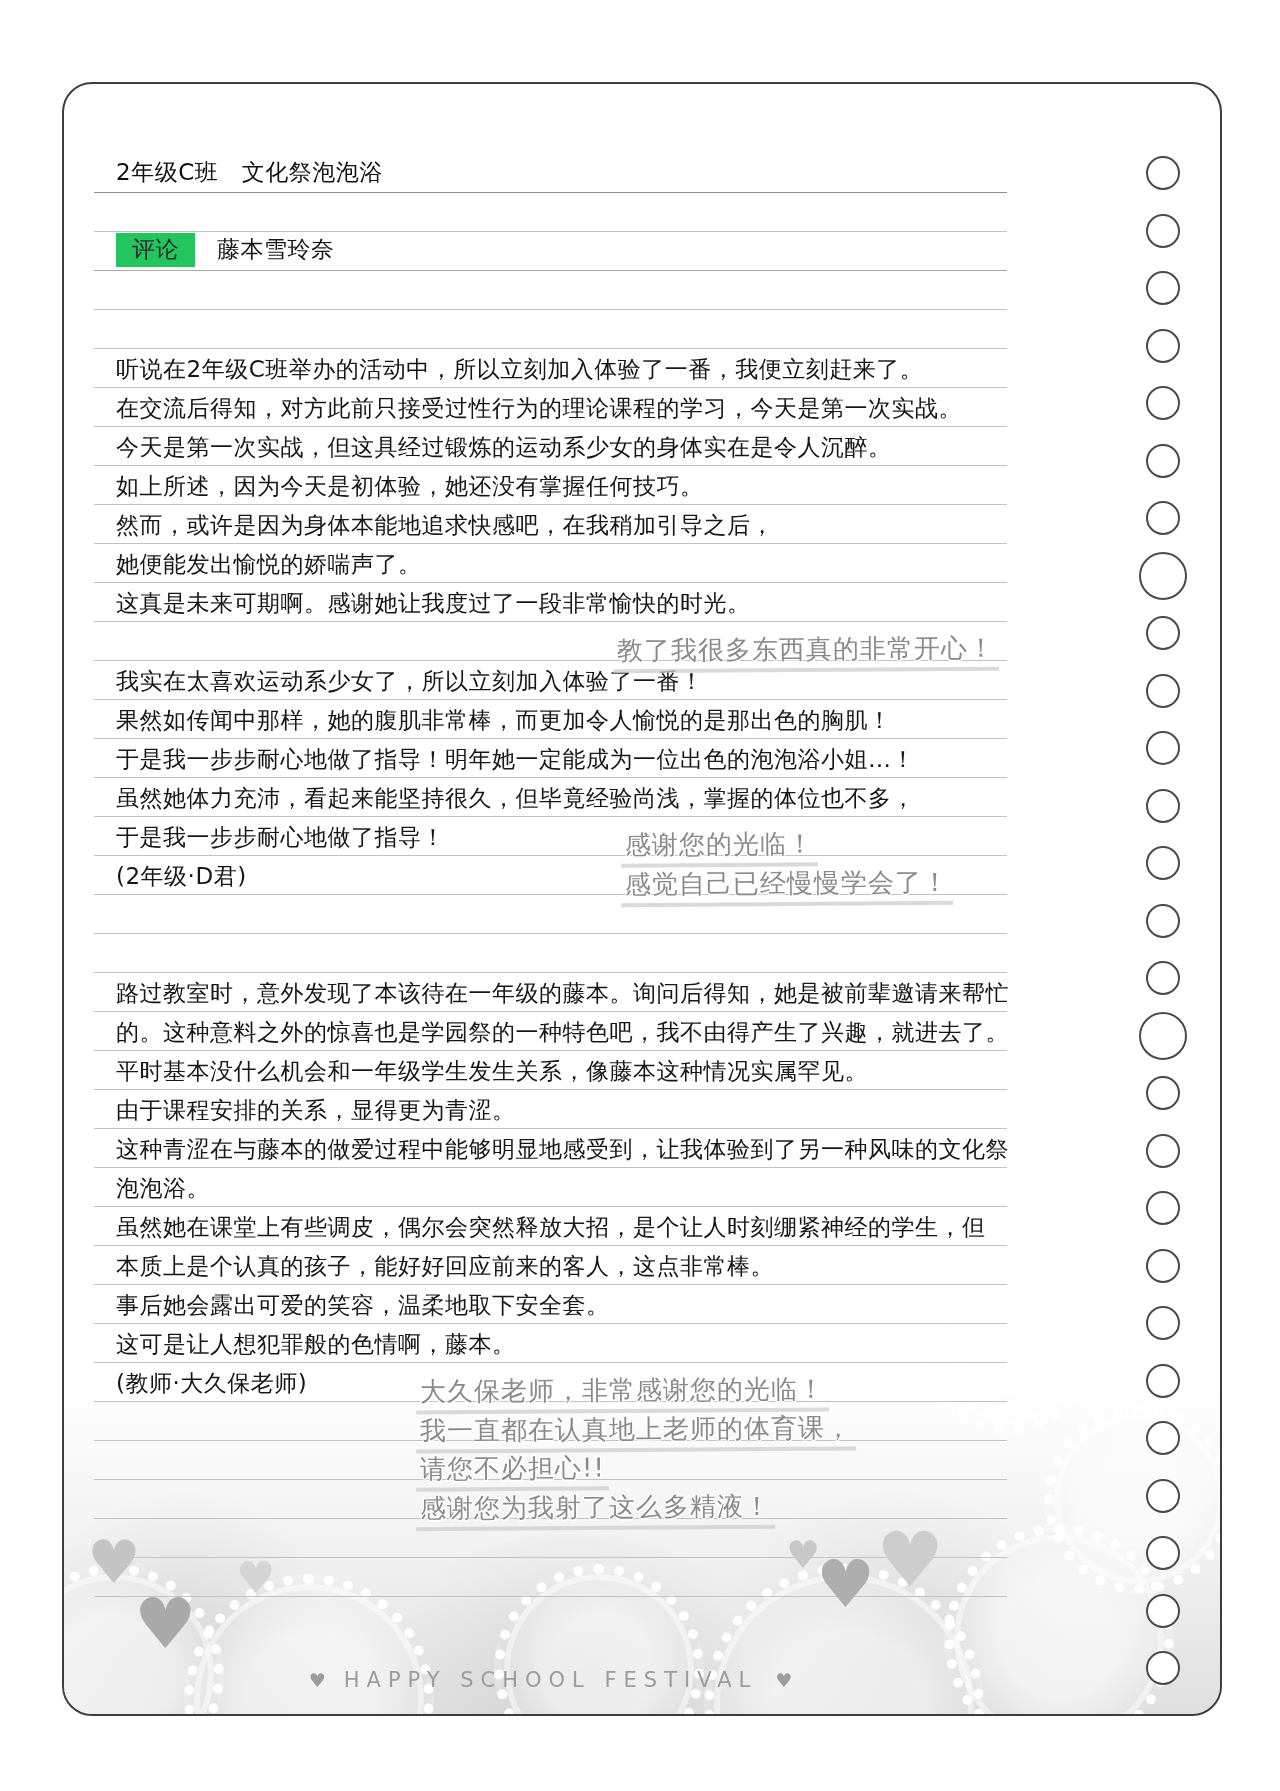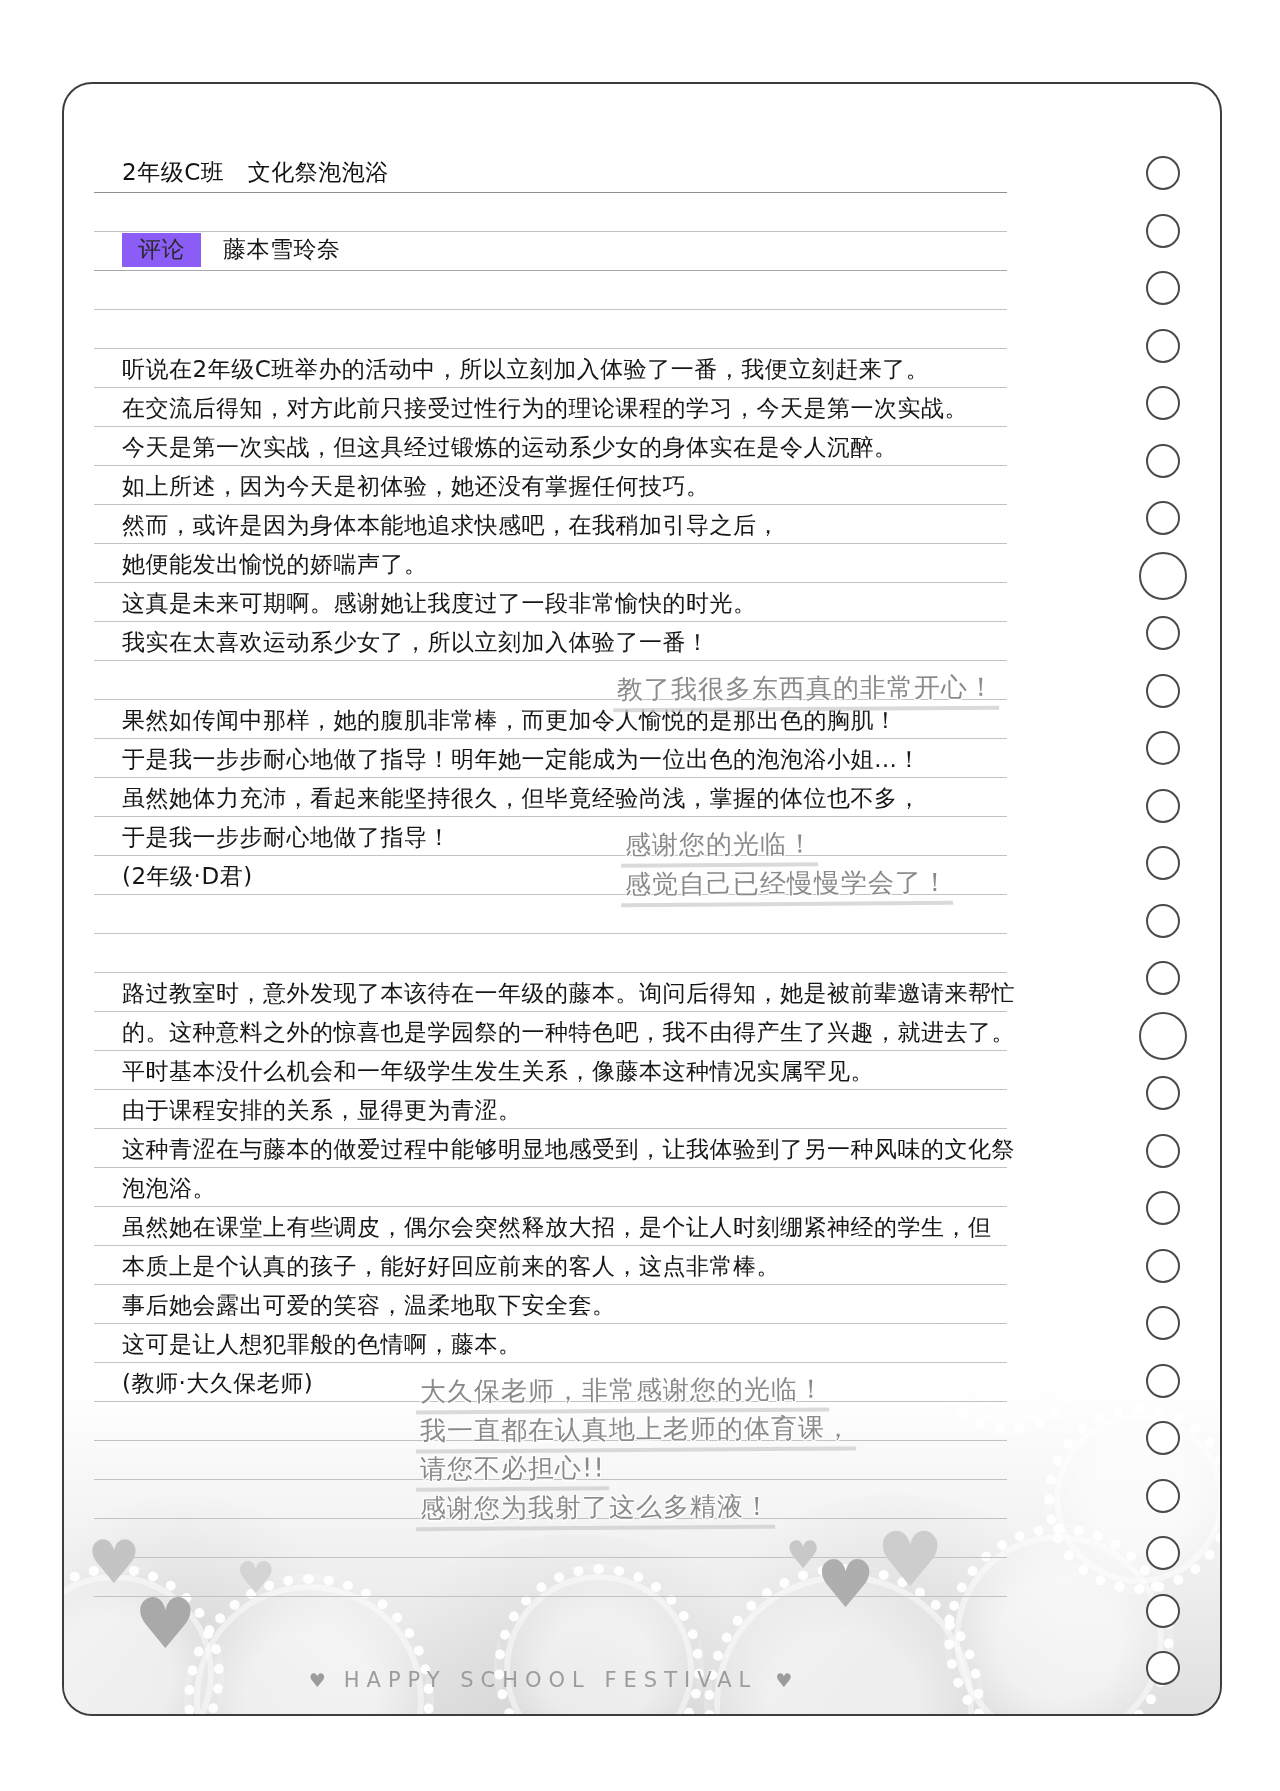--- a/index.html
+++ b/index.html
@@ -40,26 +40,26 @@
   .rows{
     position:absolute;left:30px;top:66px;width:913px;z-index:2;
   }
   .row{
     position:relative;height:38px;
     border-bottom:1px solid #c2c2c2;
   }
   .row.title{height:42px;border-bottom:1px solid #8f8f8f;}
   .row.label{border-bottom:1px solid #a8a8a8;}
   .line-text{
-    position:absolute;left:28px;bottom:2px;
+    position:absolute;left:22px;bottom:2px;
     font-size:23px;color:#161616;letter-spacing:0.5px;white-space:nowrap;margin-top:36px;
   }
   .title .line-text{font-size:23px;color:#111;bottom:4px;}
   .badge{
-    display:inline-block;background:#8b5cf6;color:#2a2a2a;
+    display:inline-block;background:#22c55e;color:#2a2a2a;
     padding:1px 16px 2px 16px;margin-right:22px;font-size:23px;
   }
   .label .line-text{bottom:3px;}
   .hw{
     position:absolute;bottom:-12px;z-index:3;
     font-size:26px;color:#8a8a8a;letter-spacing:1px;white-space:nowrap;
     border-bottom:4px solid rgba(205,205,205,0.75);
     padding:0 4px 1px 4px;
     text-shadow:1px 1px 0 #fff,-1px -1px 0 #fff,1px -1px 0 #fff,-1px 1px 0 #fff,0 2px 2px rgba(255,255,255,0.9);
     transform:rotate(-0.4deg);
@@ -130,25 +130,25 @@
       </div>
       <div class="row text">
         <span class="line-text">然而，或许是因为身体本能地追求快感吧，在我稍加引导之后，</span>
       </div>
       <div class="row text">
         <span class="line-text">她便能发出愉悦的娇喘声了。</span>
       </div>
       <div class="row text">
         <span class="line-text">这真是未来可期啊。感谢她让我度过了一段非常愉快的时光。</span>
       </div>
+      <div class="row blank">
+        <span class="hw hw-right">教了我很多东西真的非常开心！</span>
+      </div>
       <div class="row text">
         <span class="line-text">我实在太喜欢运动系少女了，所以立刻加入体验了一番！</span>
-      </div>
-      <div class="row blank">
-        <span class="hw hw-right">教了我很多东西真的非常开心！</span>
       </div>
       <div class="row text">
         <span class="line-text">果然如传闻中那样，她的腹肌非常棒，而更加令人愉悦的是那出色的胸肌！</span>
       </div>
       <div class="row text">
         <span class="line-text">于是我一步步耐心地做了指导！明年她一定能成为一位出色的泡泡浴小姐…！</span>
       </div>
       <div class="row text">
         <span class="line-text">虽然她体力充沛，看起来能坚持很久，但毕竟经验尚浅，掌握的体位也不多，</span>
       </div>

